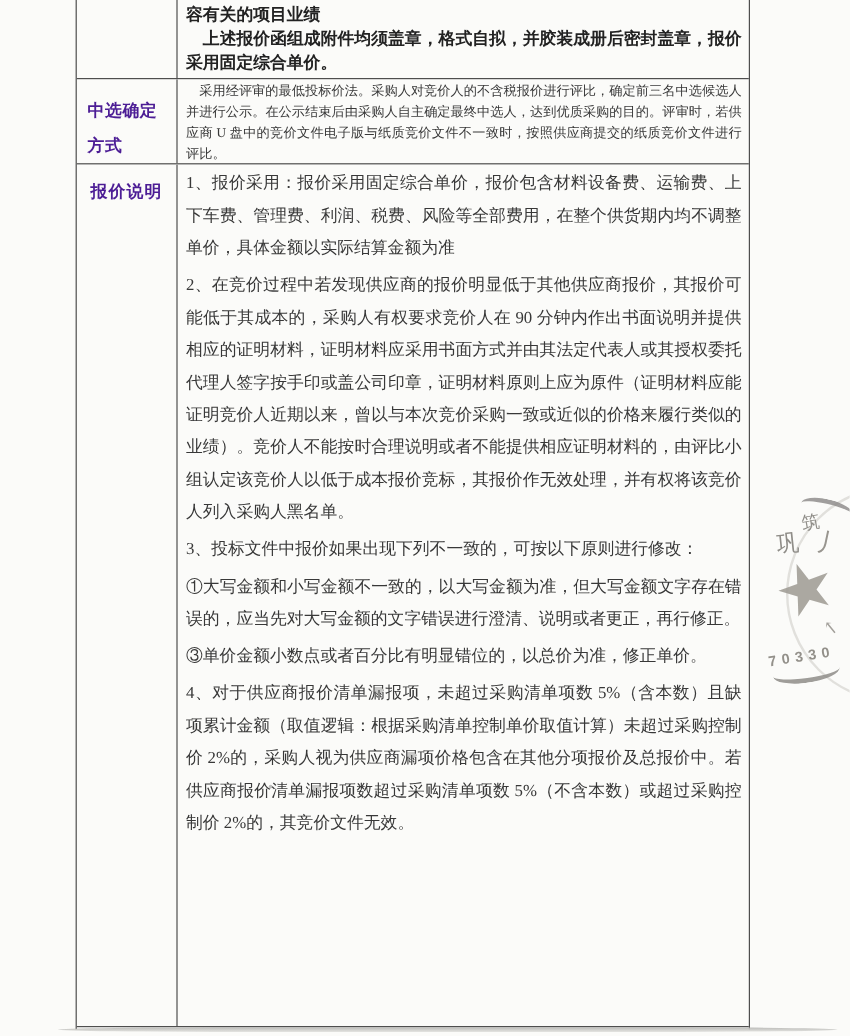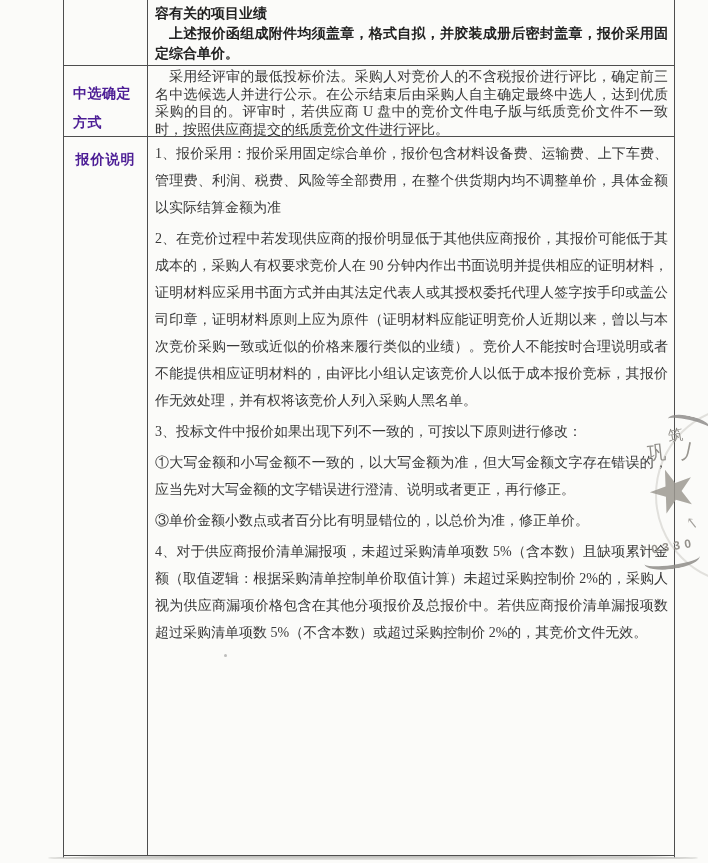--- a/index.html
+++ b/index.html
@@ -9,21 +9,21 @@
     width:708px; height:863px;
     overflow:hidden;
     background:#fbfbf9;
     font-family:"Liberation Serif","DejaVu Serif",serif;
     color:#383838;
   }
 
   
   .doc-table {
     position:absolute; left:63px; top:0;
-    width:612px; height:858px;
+    width:562px; height:858px;
     border-left:1px solid #4e4e4e;
     border-right:1px solid #4e4e4e;
   }
   .t-row { display:flex; border-bottom:1px solid #4e4e4e; overflow:hidden; }
   .row-attach    { height:66px; }
   .row-selection { height:71px; }
   .row-quote     { height:719px; }
 
   .cell-head {
     width:84px; flex:0 0 84px;
@@ -36,21 +36,21 @@
   
   .attach-body {
     padding:4px 6px 0 7px;
     font-weight:bold; font-size:14px; line-height:20px; color:#222;
   }
   .attach-body p { margin:0; }
   .indent1 { text-indent:1em; }
 
   
   .sel-head { padding:13px 3px 0 9px; line-height:29px; letter-spacing:.5px; }
-  .sel-body { padding:2px 6px 0 7px; font-size:14px; line-height:17.5px; }
+  .sel-body { padding:2px 6px 0 7px; font-size:11px; line-height:17.5px; }
   .sel-body p { margin:0; }
 
   
   .quote-head { padding:14px 0 12px 0; text-align:center; letter-spacing:1px; }
   .quote-body { padding:3px 6px 0 7px; font-size:14px; line-height:27px; }
   .quote-body p { margin:0 0 4px 0; }
 
   
   .stamp { position:absolute; left:638px; top:403px; width:70px; height:200px; color:#9b9994; }
   .stamp > * { position:absolute; }

